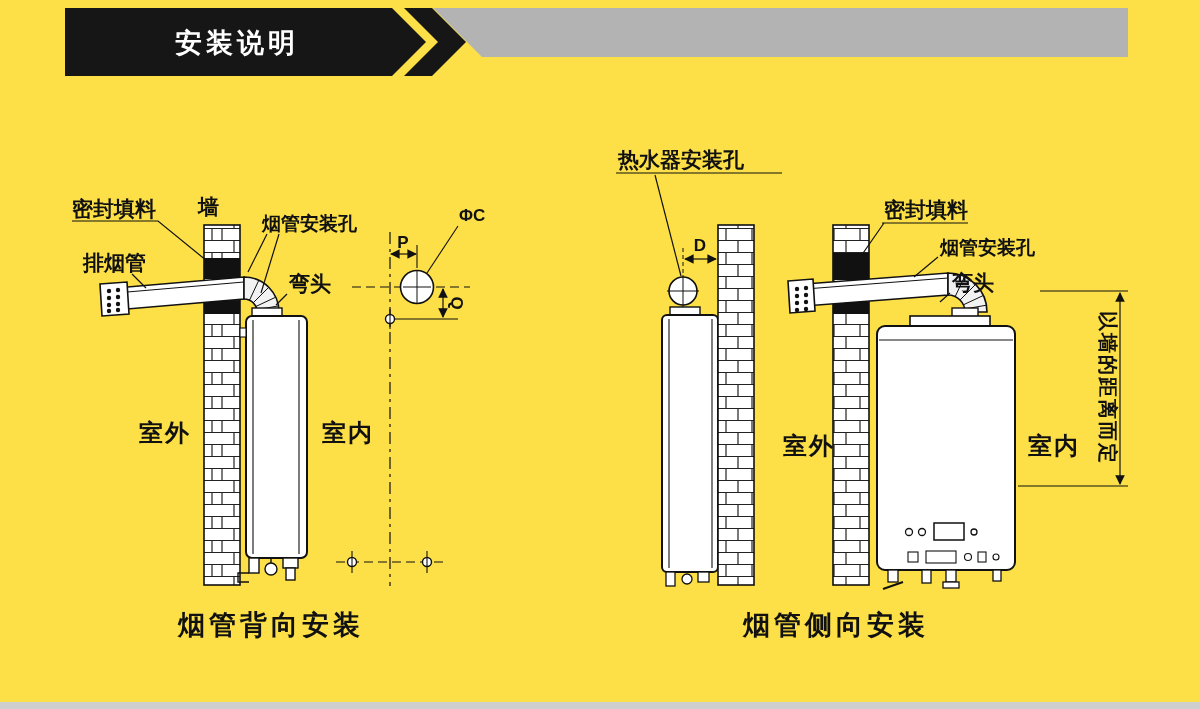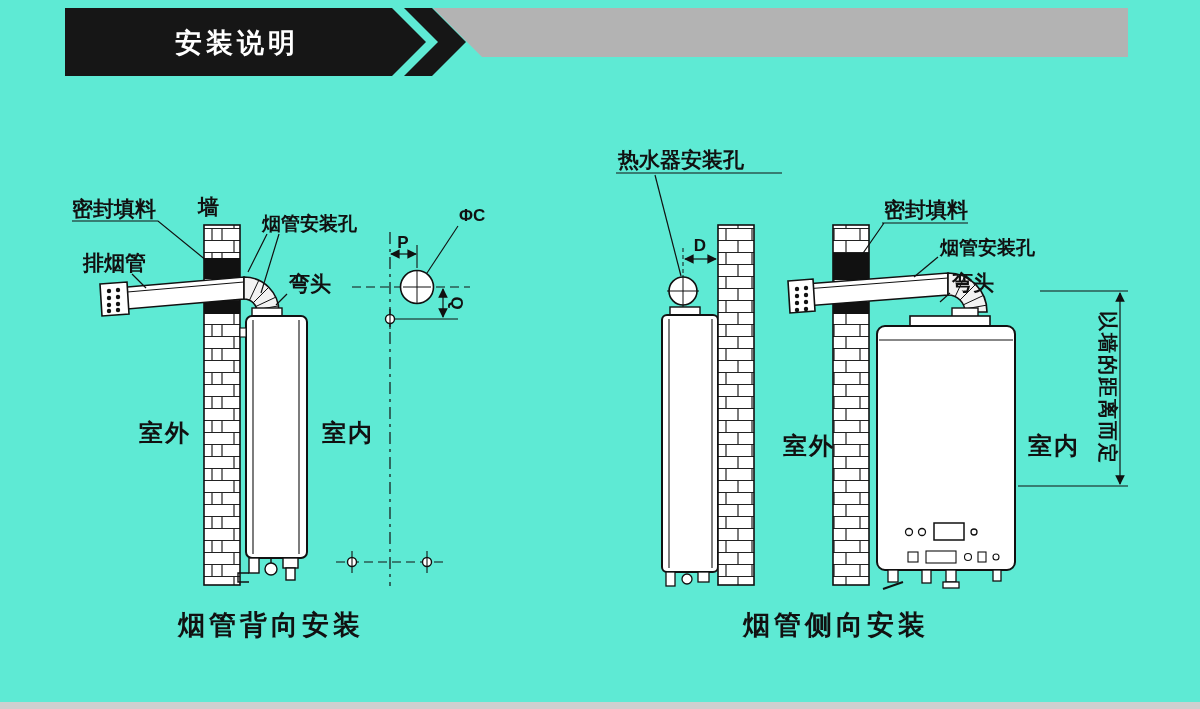--- a/index.html
+++ b/index.html
@@ -1,16 +1,16 @@
 <!DOCTYPE html>
 <html><head>
 <meta charset="utf-8">
 <style>
   html,body{margin:0;padding:0;background:#ffffff;}
-  .page{position:relative;width:1200px;height:709px;background:#5eead4;overflow:hidden;
+  .page{position:relative;width:1200px;height:709px;background:#fde047;overflow:hidden;
         font-family:"Liberation Sans","DejaVu Sans",sans-serif;}
   svg{display:block;}
   text{font-family:"Liberation Sans","DejaVu Sans",sans-serif;fill:#111111;}
   .header-title{font-size:27px;font-weight:bold;fill:#ffffff;letter-spacing:4px;}
   .lbl{font-size:21px;font-weight:bold;}
   .lbl-sm{font-size:19px;font-weight:bold;}
   .dim{font-size:17px;font-weight:bold;}
   .room{font-size:24px;font-weight:bold;letter-spacing:2px;}
   .caption{font-size:27px;font-weight:bold;letter-spacing:4px;}
   .vtext{font-size:20px;font-weight:bold;letter-spacing:2px;}

